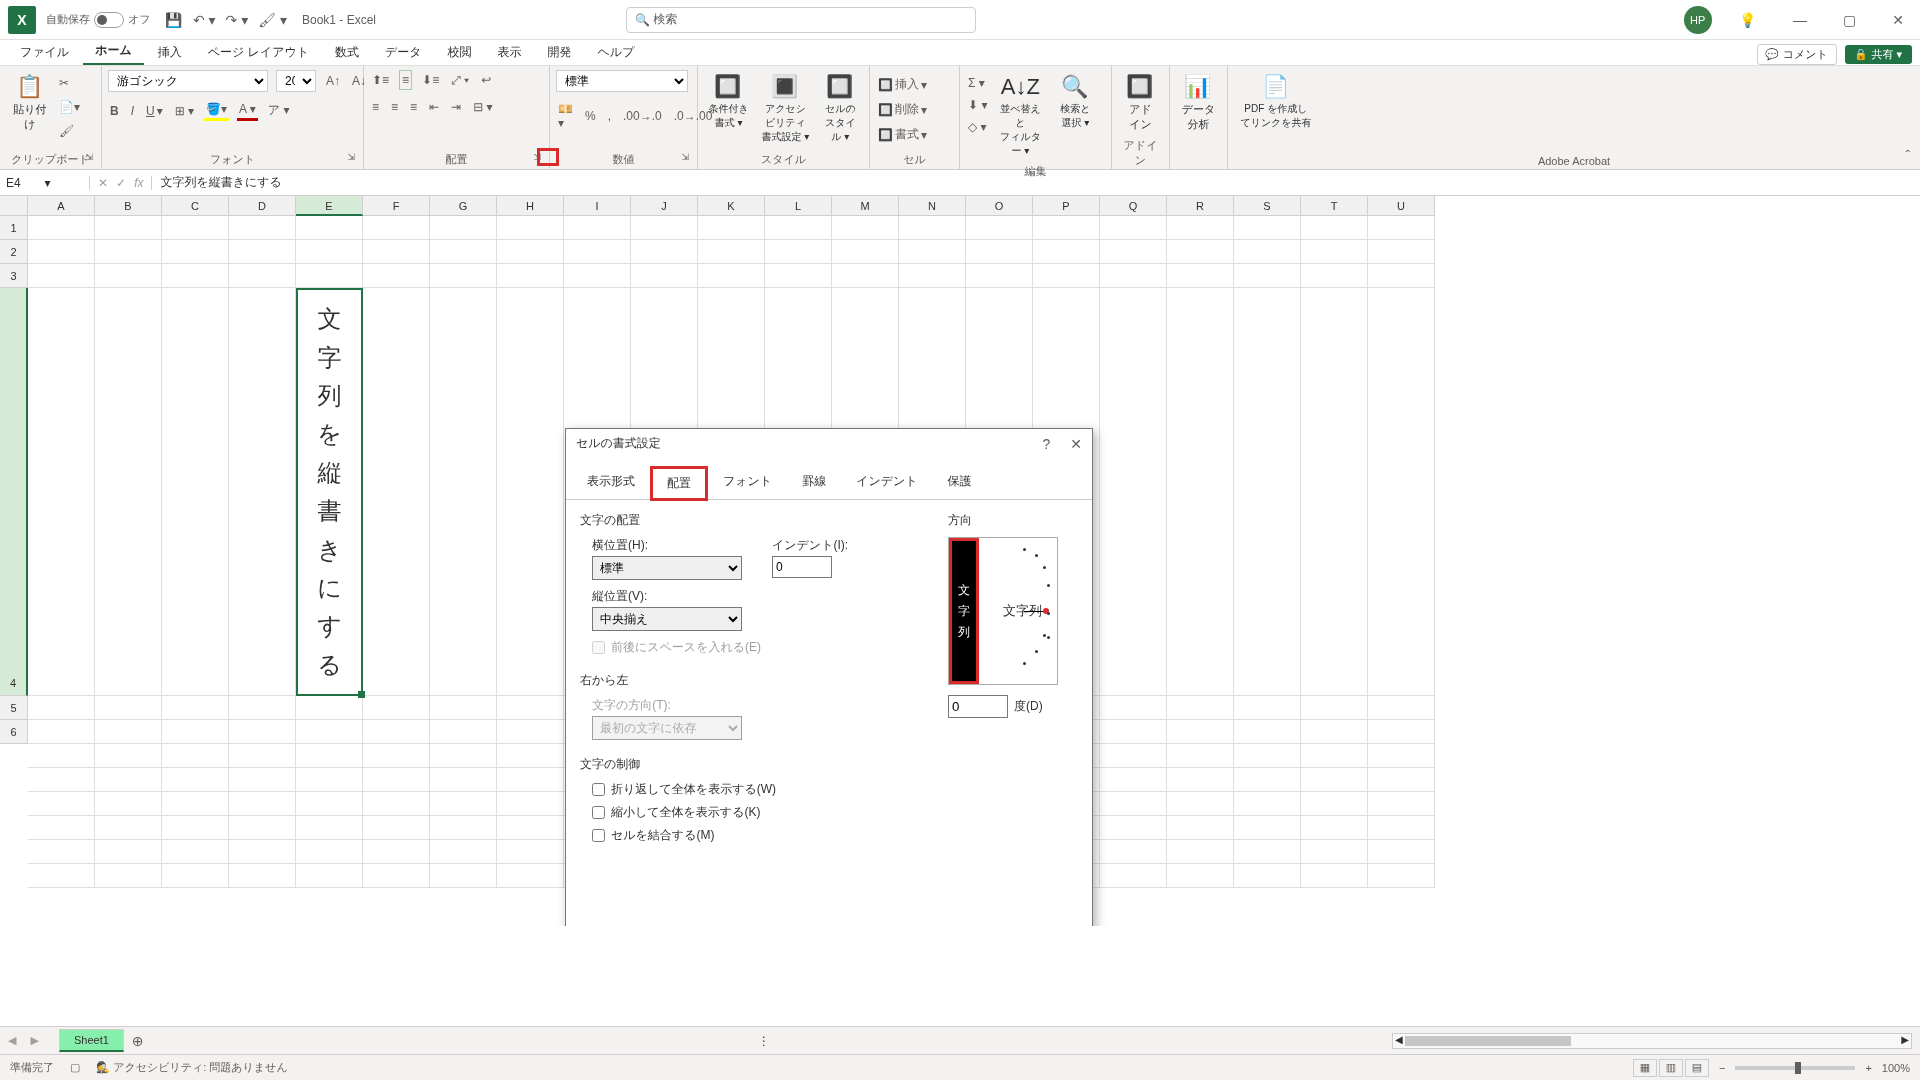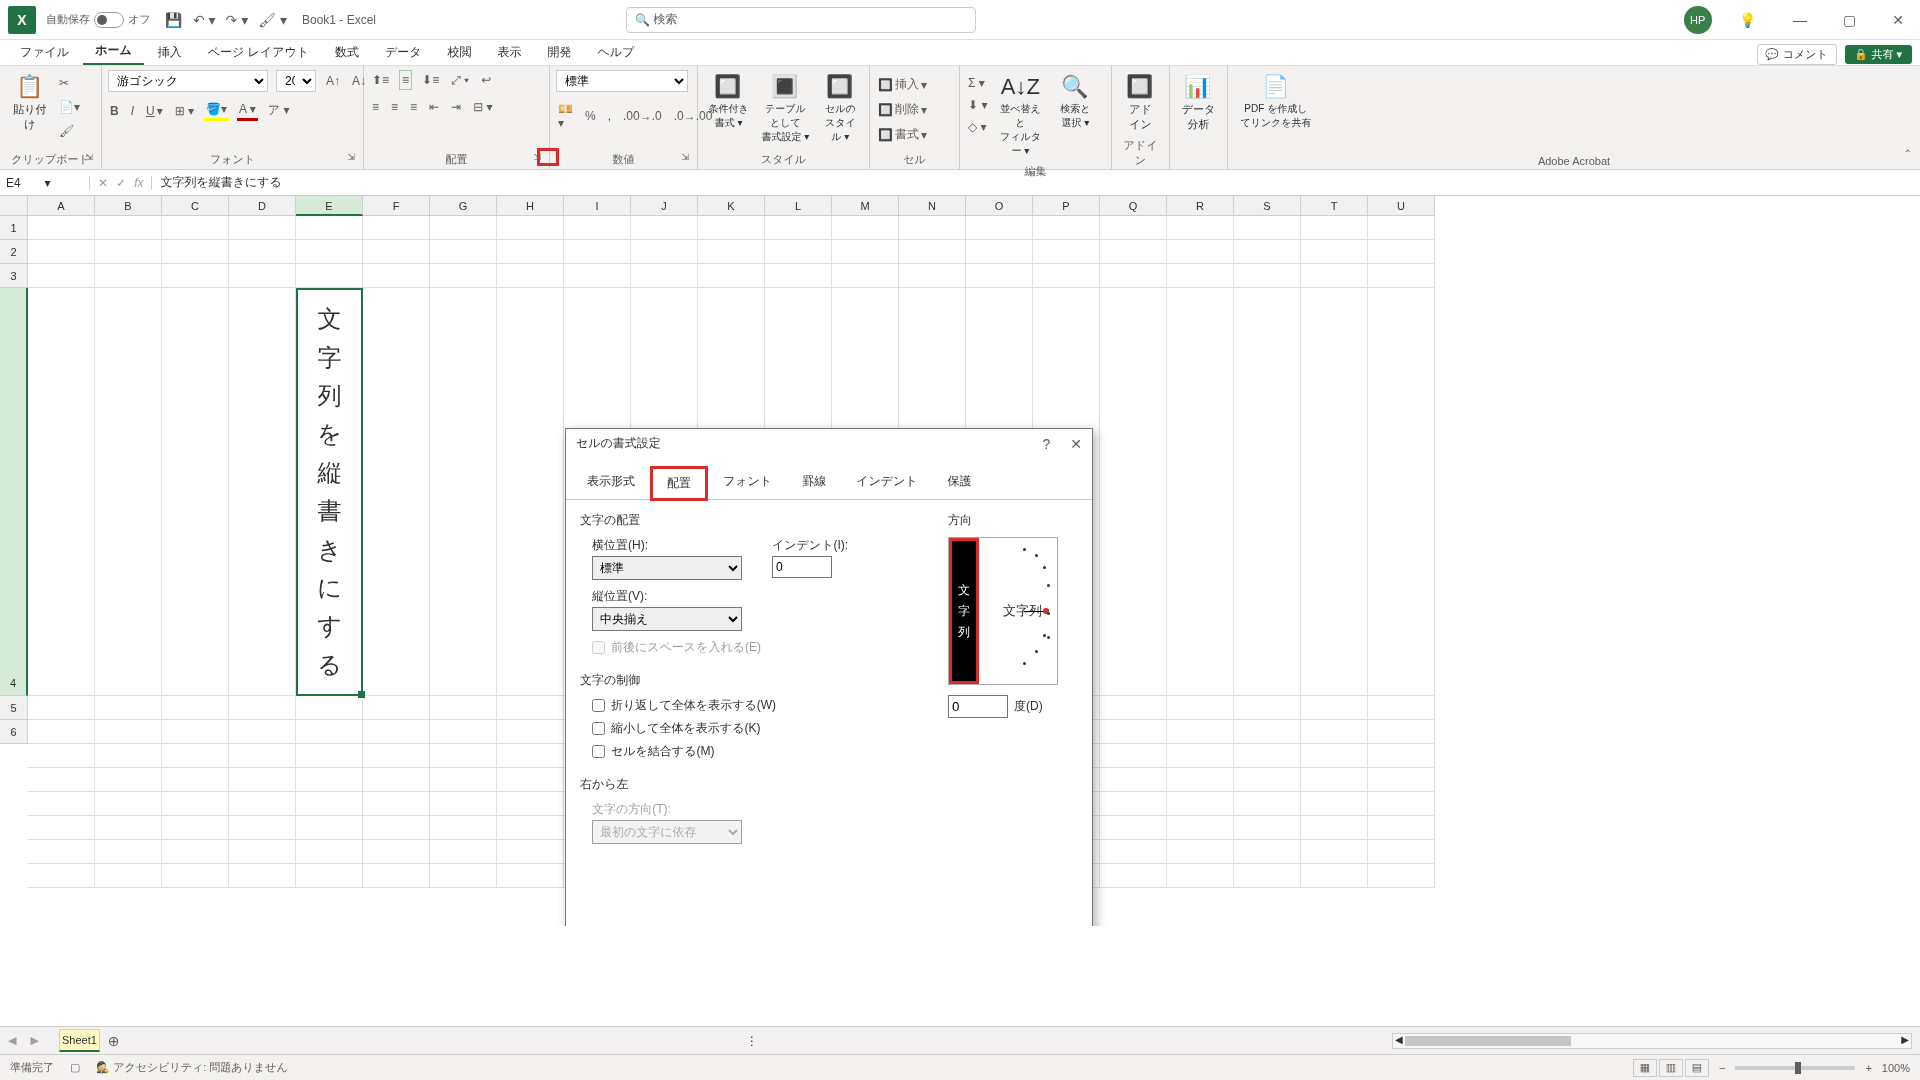--- a/index.html
+++ b/index.html
@@ -95,21 +95,21 @@
 .dial-line { position: absolute; left: 45px; top: 50%; width: 20px; height: 1px; background: #000; }
 .dial-line::after { content: ''; position: absolute; right: -5px; top: -3px; width: 6px; height: 6px; border-radius: 50%; background: #d92b2b; }
 .dot { position: absolute; width: 3px; height: 3px; background: #333; border-radius: 50%; }
 .degree-input { display: flex; align-items: center; gap: 6px; margin-top: 10px; font-size: 12px; }
 .degree-input input { width: 60px; border: 1px solid #777; padding: 3px; }
 .dialog-buttons { display: flex; justify-content: flex-end; gap: 10px; padding: 10px 14px 14px 14px; }
 
 
 .sheet-bar { position: absolute; bottom: 26px; left: 0; right: 0; height: 28px; background: #f3f2f1; border-top: 1px solid #d0cece; display: flex; align-items: center; padding: 0 8px; }
 .sheet-nav { display: flex; gap: 14px; color: #a19f9d; font-size: 11px; margin-right: 20px; }
-.sheet-tab { padding: 4px 2px; background: #fef9c3; border: 1px solid #d0cece; border-bottom: 2px solid #217346; font-size: 11px; }
+.sheet-tab { padding: 4px 14px; background: #86efac; border: 1px solid #d0cece; border-bottom: 2px solid #217346; font-size: 11px; }
 .add-sheet { margin-left: 8px; font-size: 14px; color: #605e5c; }
 .hscroll { margin-left: auto; width: 520px; height: 16px; border: 1px solid #ccc; background: #f8f8f8; position: relative; }
 .hscroll-thumb { position: absolute; left: 12px; top: 2px; height: 10px; width: 166px; background: #c8c6c4; }
 
 
 .status-bar { position: absolute; bottom: 0; left: 0; right: 0; height: 26px; background: #f3f2f1; border-top: 1px solid #d0cece; display: flex; align-items: center; padding: 0 10px; font-size: 11px; color: #605e5c; gap: 16px; }
 .status-right { margin-left: auto; display: flex; align-items: center; gap: 10px; }
 .view-btns { display: flex; gap: 2px; }
 .view-btn { width: 24px; height: 18px; border: 1px solid #ccc; display: flex; align-items: center; justify-content: center; }
 .zoom-slider { width: 120px; height: 4px; background: #ccc; position: relative; }
@@ -245,21 +245,21 @@
 
   <div class="ribbon-group" style="width:172px">
     <div class="group-content">
       <div class="big-btn" style="width:52px">
           <span class="icon">🔲</span>
           <span style="white-space:pre-line;font-size:10px">条件付き
 書式 ▾</span>
         </div>
       <div class="big-btn" style="width:62px">
           <span class="icon">🔳</span>
-          <span style="white-space:pre-line;font-size:10px">テーブルとして
+          <span style="white-space:pre-line;font-size:10px">アクセシビリティ
 書式設定 ▾</span>
         </div>
       <div class="big-btn" style="width:48px">
           <span class="icon">🔲</span>
           <span style="white-space:pre-line;font-size:10px">セルの
 スタイル ▾</span>
         </div>
     </div>
     <div class="group-label">スタイル</div>
   </div>
@@ -704,40 +704,40 @@
           <div class="sub-field">
             <label>縦位置(V):</label>
             <select><option>中央揃え</option></select>
           </div>
           <div class="chk disabled">
               <input type="checkbox" disabled="" style="">
               <span>前後にスペースを入れる(E)</span>
             </div>
         </div>
         <div class="field-group">
+          <div class="field-label">右から左</div>
+          <div class="sub-field">
+            <label style="color:#a19f9d">文字の方向(T):</label>
+            <select disabled="" style="color:#888"><option>最初の文字に依存</option></select>
+          </div>
+        </div>
+        <div class="field-group">
           <div class="field-label">文字の制御</div>
           <div class="chk">
               <input type="checkbox" style="">
               <span>折り返して全体を表示する(W)</span>
             </div>
           <div class="chk">
               <input type="checkbox" style="">
               <span>縮小して全体を表示する(K)</span>
             </div>
           <div class="chk">
               <input type="checkbox" style="">
               <span>セルを結合する(M)</span>
             </div>
-        </div>
-        <div class="field-group">
-          <div class="field-label">右から左</div>
-          <div class="sub-field">
-            <label style="color:#a19f9d">文字の方向(T):</label>
-            <select disabled="" style="color:#888"><option>最初の文字に依存</option></select>
-          </div>
         </div>
       </div>
       <div class="dialog-right">
         <div class="field-label">方向</div>
         <div class="orientation-box">
           <div class="orient-vertical">
             <span>文</span>
               <span>字</span>
               <span>列</span>
           </div>

